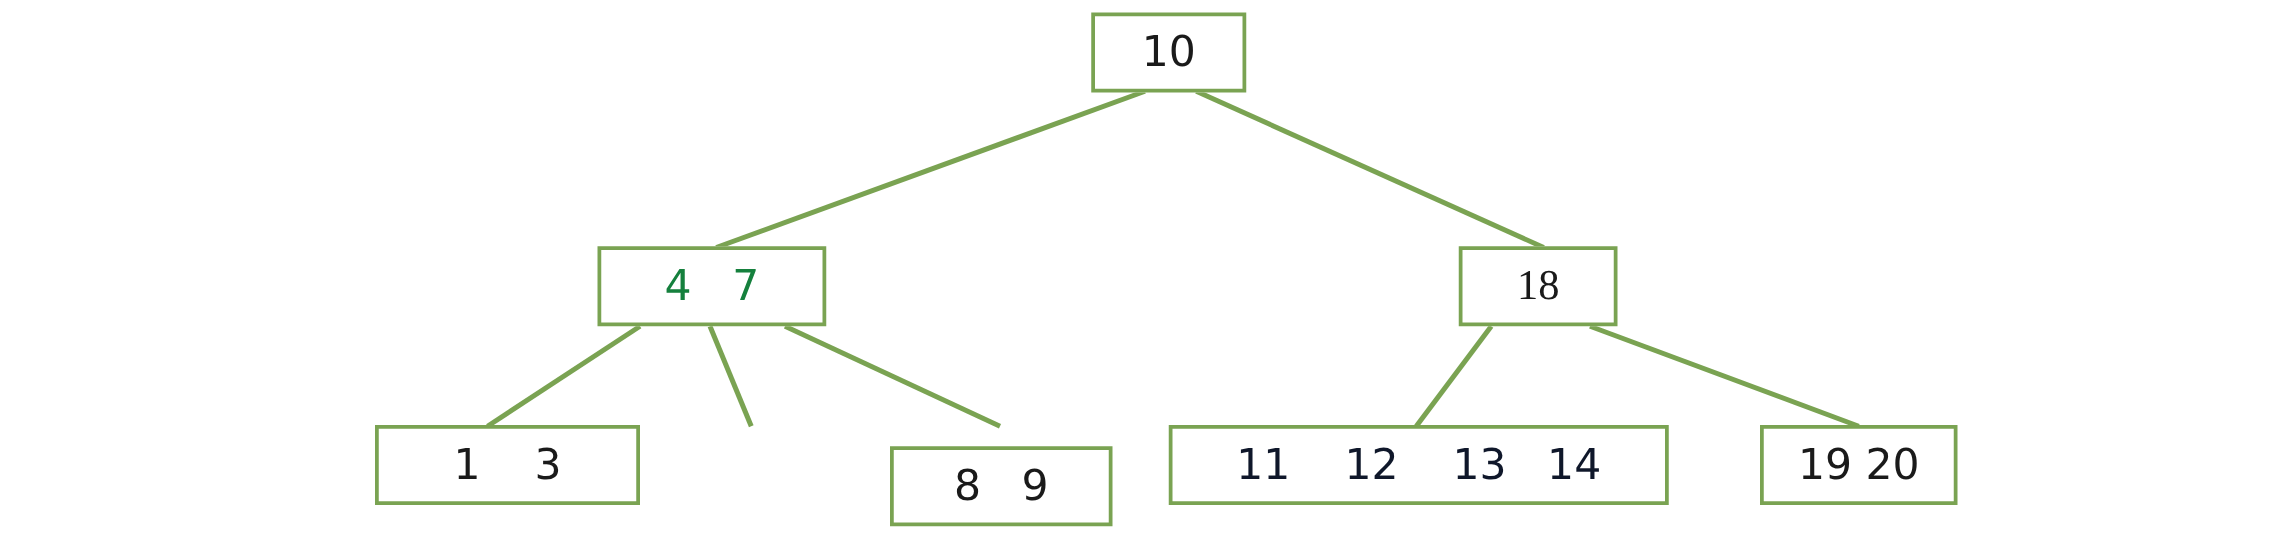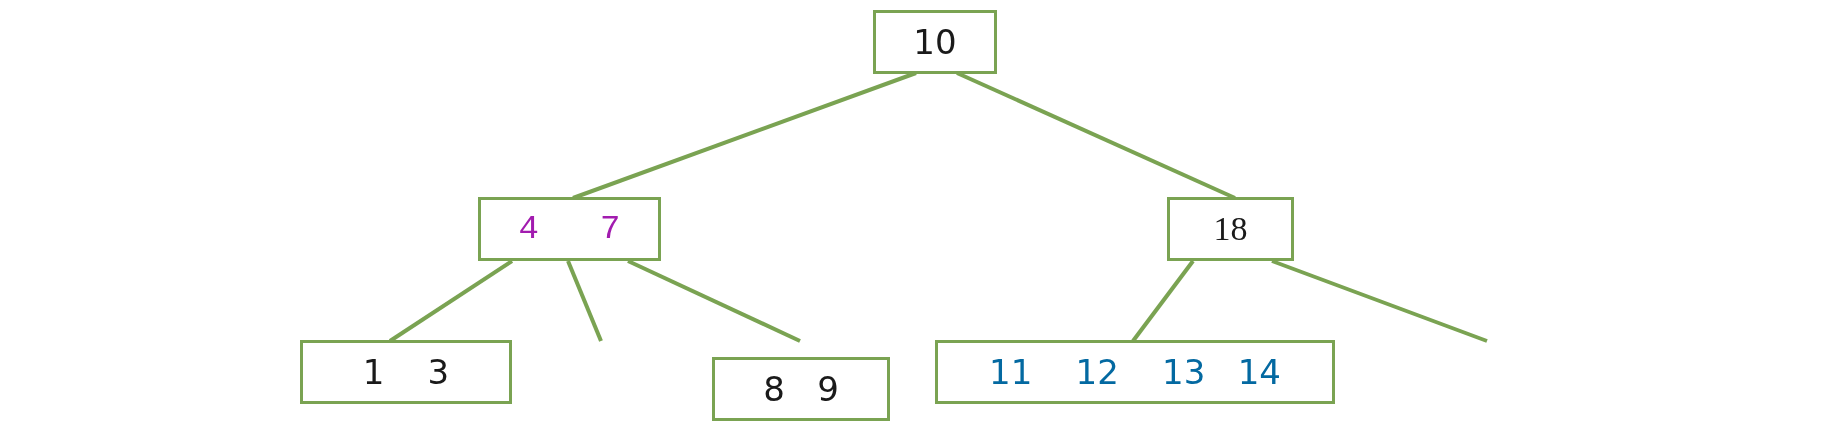--- a/index.html
+++ b/index.html
@@ -61,20 +61,21 @@
       <line x1="957" y1="73" x2="1235" y2="198" stroke="#7aa352" stroke-width="4" stroke-linecap="butt"></line>
       <line x1="512" y1="261" x2="390" y2="341" stroke="#7aa352" stroke-width="4" stroke-linecap="butt"></line>
       <line x1="568" y1="261" x2="601" y2="341" stroke="#7aa352" stroke-width="4" stroke-linecap="butt"></line>
       <line x1="628" y1="261" x2="800" y2="341" stroke="#7aa352" stroke-width="4" stroke-linecap="butt"></line>
       <line x1="1193" y1="261" x2="1133" y2="341" stroke="#7aa352" stroke-width="4" stroke-linecap="butt"></line>
       <line x1="1272" y1="261" x2="1487" y2="341" stroke="#7aa352" stroke-width="4" stroke-linecap="butt"></line>
     </svg>
 
   <div id="node-layer">
       <div class="tree-node" style="left: 873px; top: 10px; width: 124px; height: 64px; border-color: rgb(122, 163, 82); background: rgb(255, 255, 255);"><span class="node-keys" style="color: rgb(26, 26, 26);">10</span></div>
-      <div class="tree-node" style="left: 478px; top: 197px; width: 183px; height: 64px; border-color: rgb(122, 163, 82); background: rgb(255, 255, 255);"><span class="node-keys" style="color: #a21caf; font-family: Liberation Mono, monospace;">4   7</span></div>
+      <div class="tree-node" style="left: 478px; top: 197px; width: 183px; height: 64px; border-color: rgb(122, 163, 82); background: rgb(255, 255, 255);"><span class="node-keys" style="color: #15803d;">4   7</span></div>
       <div class="tree-node" style="left: 1167px; top: 197px; width: 127px; height: 64px; border-color: rgb(122, 163, 82); background: rgb(255, 255, 255);"><span class="node-keys" style="color: rgb(26, 26, 26); font-family: Liberation Serif, serif;">18</span></div>
       <div class="tree-node" style="left: 300px; top: 340px; width: 212px; height: 64px; border-color: rgb(122, 163, 82); background: rgb(255, 255, 255);"><span class="node-keys" style="color: rgb(26, 26, 26);">1    3</span></div>
       <div class="tree-node" style="left: 712px; top: 340px; width: 178px; height: 64px; border-color: rgb(122, 163, 82); background: rgb(255, 255, 255); margin-top: 17px;"><span class="node-keys" style="color: rgb(26, 26, 26);">8   9</span></div>
-      <div class="tree-node" style="left: 935px; top: 340px; width: 400px; height: 64px; border-color: rgb(122, 163, 82); background: rgb(255, 255, 255);"><span class="node-keys" style="color: #0369a1;">11    12    13   14</span></div>
+      <div class="tree-node" style="left: 935px; top: 340px; width: 400px; height: 64px; border-color: rgb(122, 163, 82); background: rgb(255, 255, 255);"><span class="node-keys" style="color: #0f172a;">11    12    13   14</span></div>
+      <div class="tree-node" style="left: 1408px; top: 340px; width: 158px; height: 64px; border-color: rgb(122, 163, 82); background: rgb(255, 255, 255);"><span class="node-keys" style="color: rgb(26, 26, 26);">19 20</span></div>
     </div>
 
 </div>
 
 </body></html>

